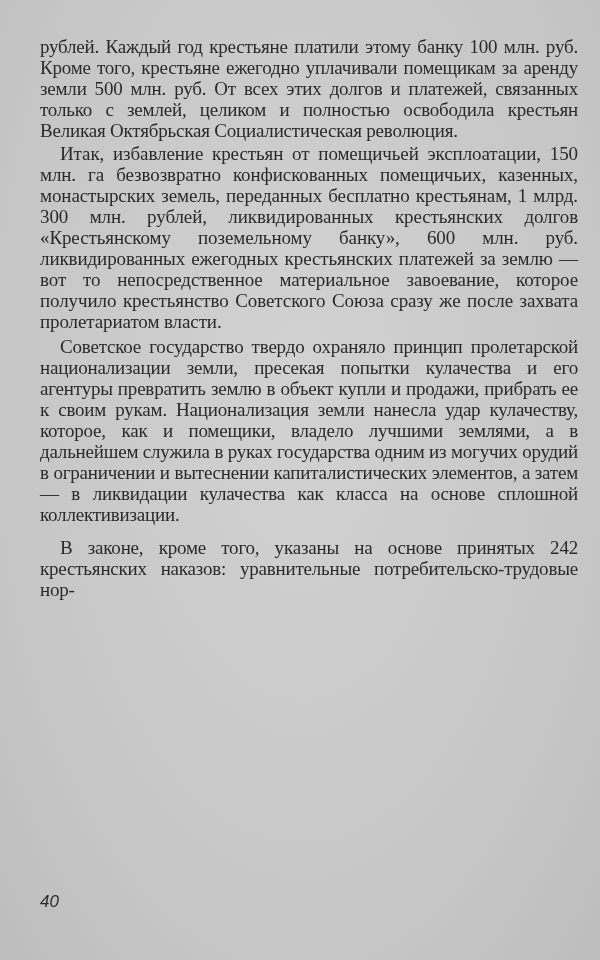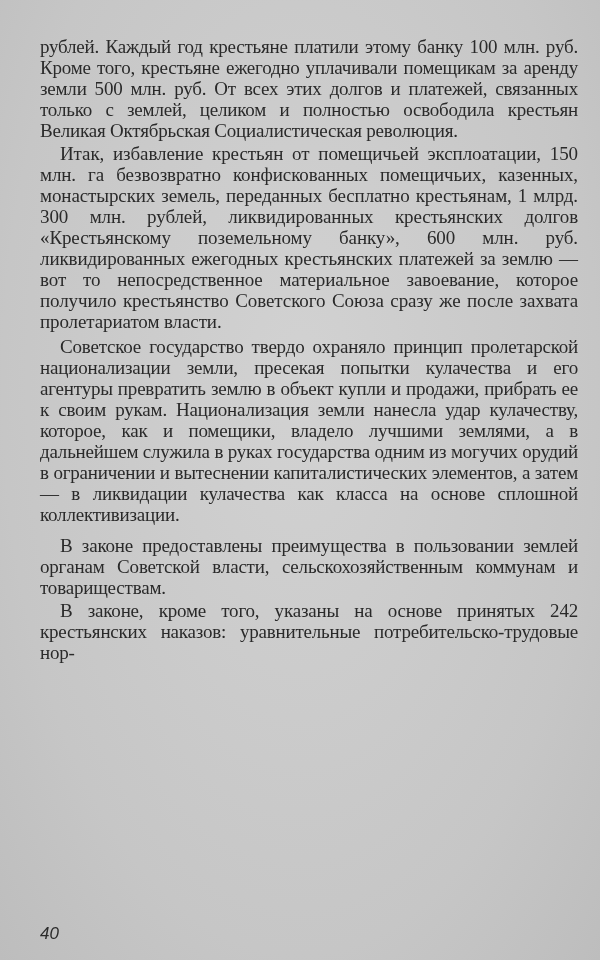--- a/index.html
+++ b/index.html
@@ -14,38 +14,37 @@
   .para {
     margin:0; font-size:19px; line-height:21px;
     text-align:justify; text-indent:20px;
     letter-spacing:-0.2px;
   }
   .para.noindent { text-indent:0; }
   .para.italic { letter-spacing:-0.1px; }
   .spaced { letter-spacing:3.2px; }
   .gap { height:2px; }
   .pagenum {
-    position:absolute; left:40px; top:924px;
+    position:absolute; left:40px; top:892px;
     font-family: "Liberation Sans", "DejaVu Sans", sans-serif;
     font-style:italic; font-size:17px; color:#2c2c2c;
   }
 </style>
 </head>
 <body>
 
 <div class="page">
   <p class="para noindent">рублей. Каждый год крестьяне платили этому банку 100 млн. руб. Кроме того, крестьяне ежегодно уплачивали помещикам за аренду земли 500 млн. руб. От всех этих долгов и платежей, связанных только с землей, целиком и полностью освободила крестьян Великая Октябрьская Социалистическая революция.</p>
   <div class="gap"></div>
   <p class="para italic">Итак, избавление крестьян от помещичьей эксплоатации, 150 млн. га безвозвратно конфискованных помещичьих, казенных, монастырских земель, переданных бесплатно крестьянам, 1 млрд. 300 млн. рублей, ликвидированных крестьянских долгов «Крестьянскому поземельному банку», 600 млн. руб. ликвидированных ежегодных крестьянских платежей за землю — вот то непосредственное материальное завоевание, которое получило крестьянство Советского Союза сразу же после захвата пролетариатом власти.</p>
   <div class="gap"></div>
   <div class="gap"></div>
   <p class="para">Советское государство твердо охраняло принцип пролетарской национализации земли, пресекая попытки кулачества и его агентуры превратить землю в объект купли и продажи, прибрать ее к своим рукам. Национализация земли нанесла удар кулачеству, которое, как и помещики, владело лучшими землями, а в дальнейшем служила в руках государства одним из могучих орудий в ограничении и вытеснении капиталистических элементов, а затем — в ликвидации кулачества как класса на основе сплошной коллективизации.</p>
   <div class="gap"></div>
   <div class="gap"></div>
   <div class="gap"></div>
   <div class="gap"></div>
   <div class="gap"></div>
-  <p class="para">В законе предоставлены преимущества в пользовании землей органам Советской власти, сельскохозяйственным коммунам и товариществам.</p>
   <div class="gap"></div>
   <p class="para">В законе, кроме того, указаны на основе принятых 242 крестьянских наказов: уравнительные потребительско-трудовые нор-</p>
 </div>
 
 <div class="pagenum">40</div>
 
 </body></html>

